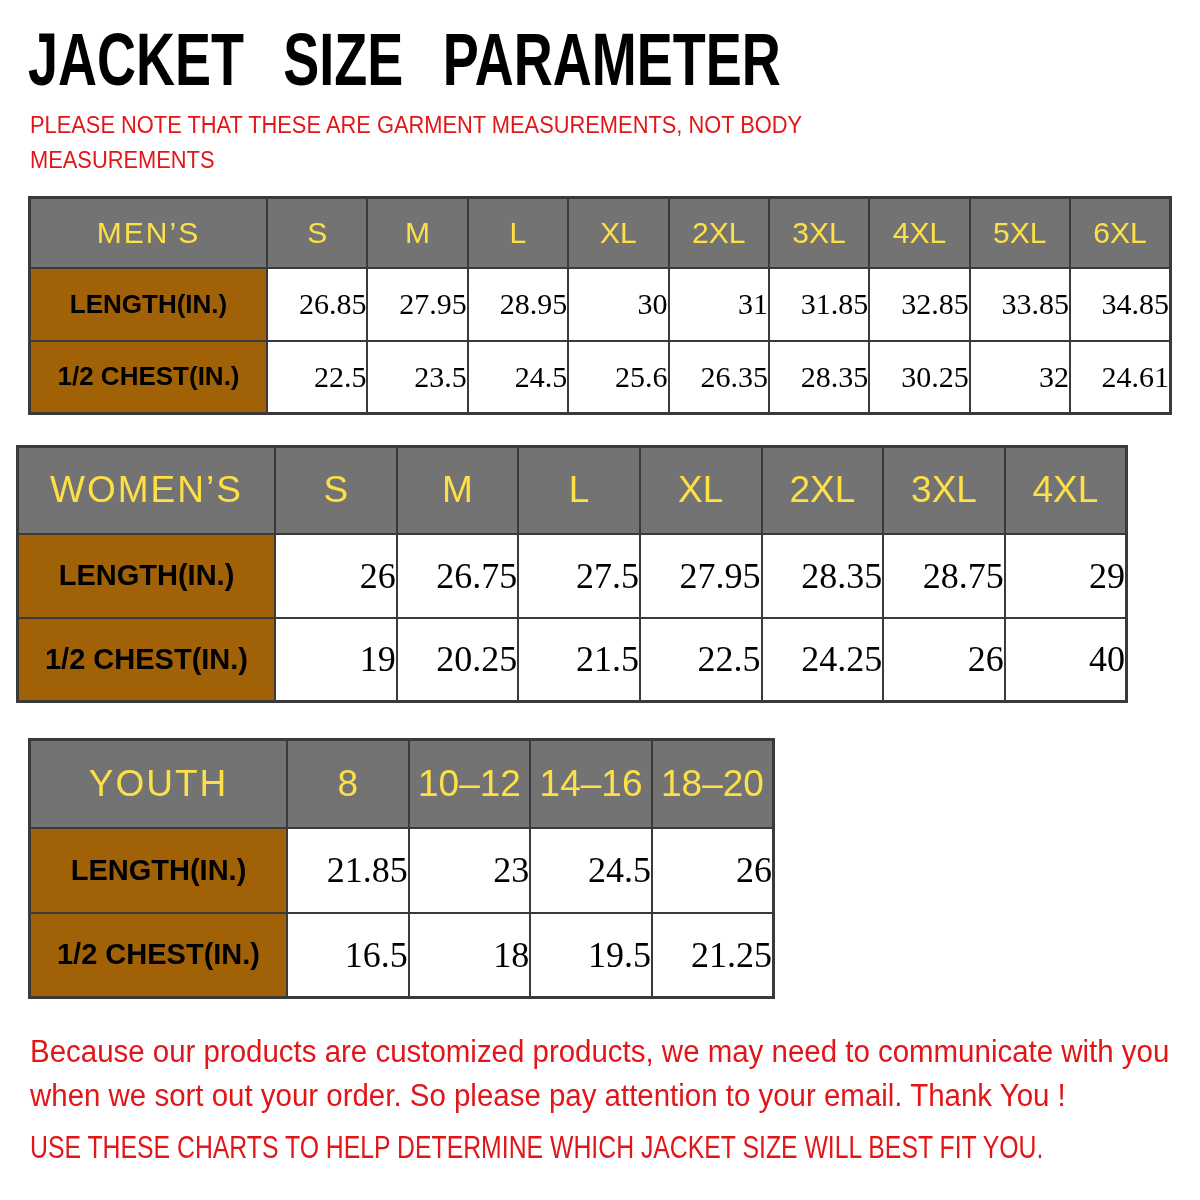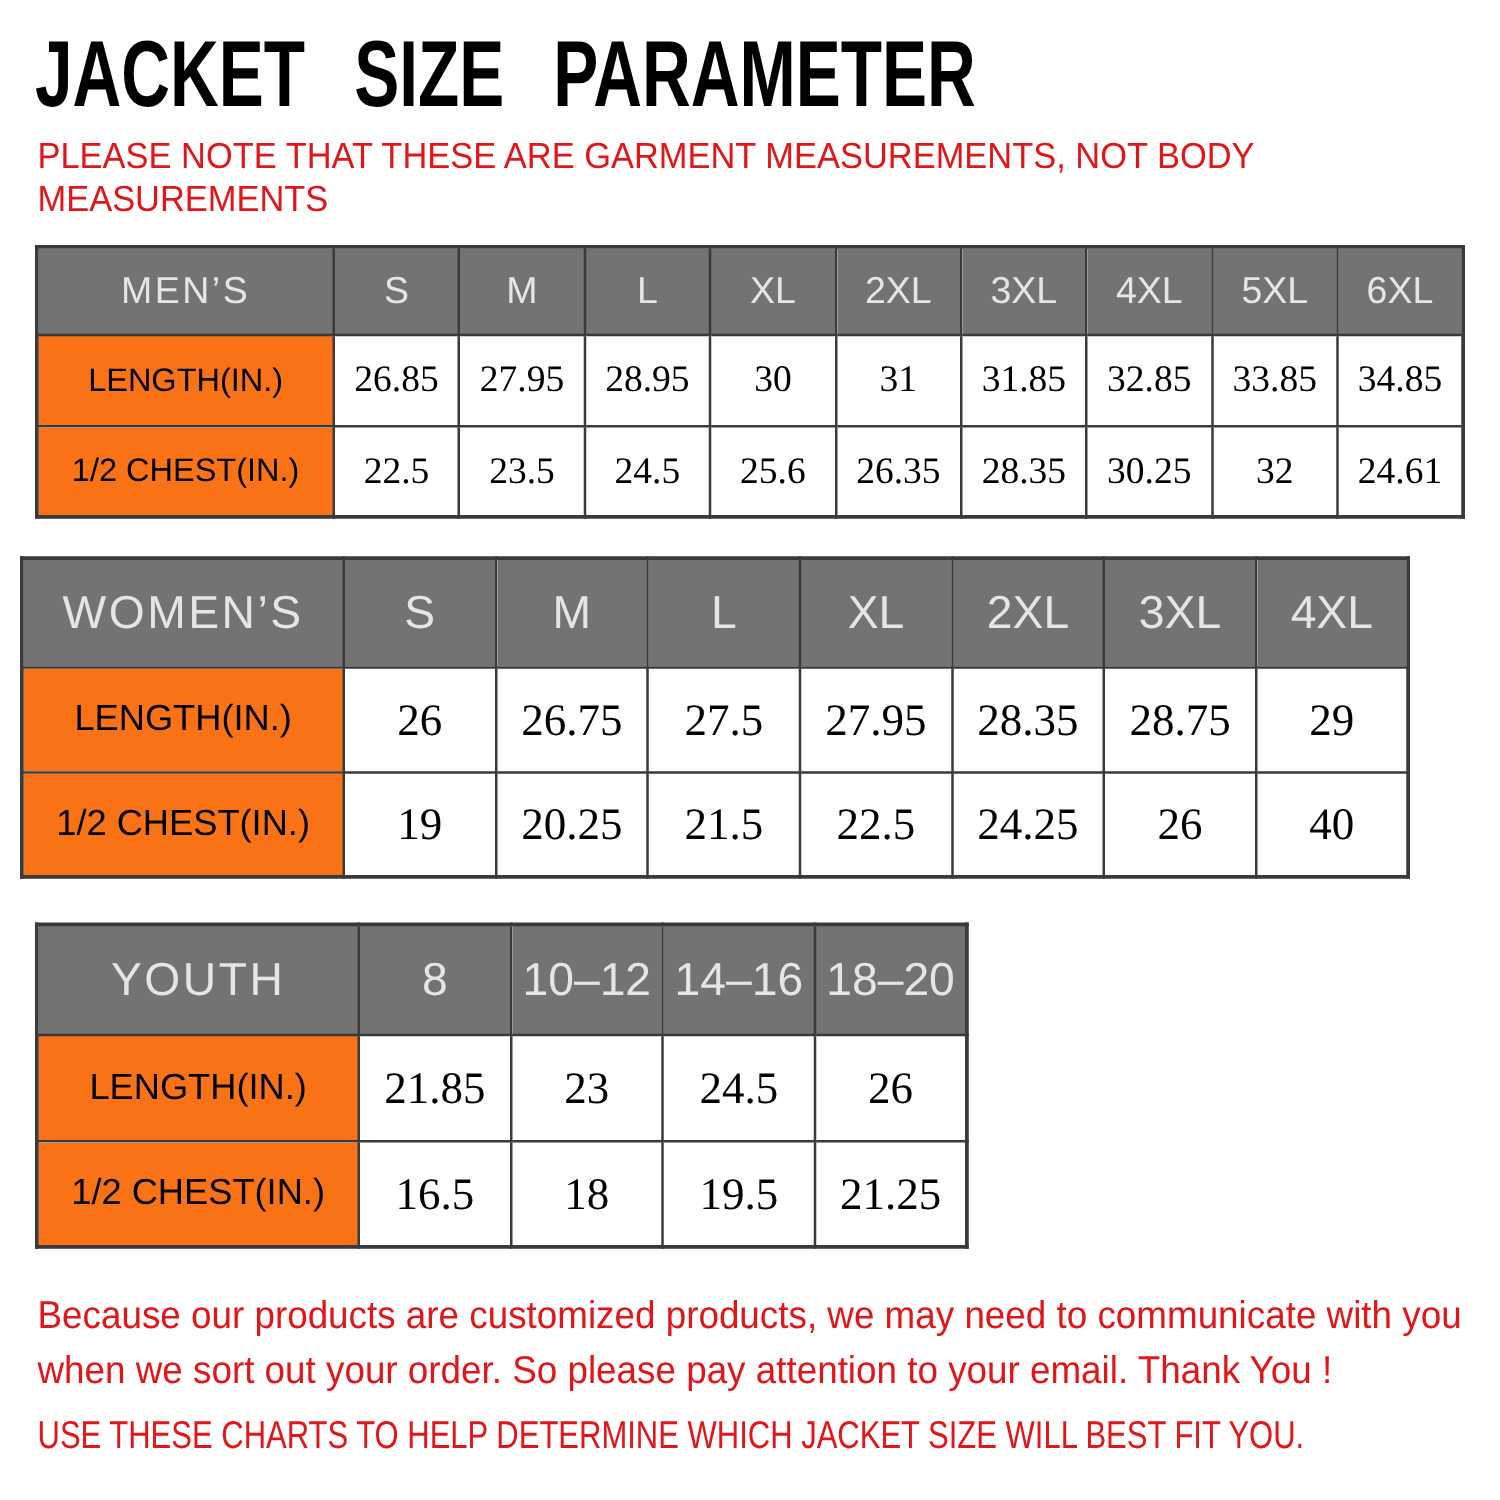--- a/index.html
+++ b/index.html
@@ -28,21 +28,21 @@
     white-space: nowrap;
     transform: scaleX(0.72);
     transform-origin: left top;
     color: #000000;
   }
 
   
   .note {
     position: absolute;
     left: 30px; top: 108px;
-    font-size: 29px;
+    font-size: 23px;
     line-height: 35px;
     font-weight: 400;
   }
   .note .line, .footer-para .line {
     display: block;
     white-space: nowrap;
     transform: scaleX(0.95);
     transform-origin: left top;
   }
 
@@ -55,36 +55,37 @@
   }
   .size-table th, .size-table td {
     border: 2px solid #3a3a3a;
     padding: 0;
     text-align: center;
     vertical-align: middle;
     overflow: hidden;
   }
   .size-table { border: 3px solid #3a3a3a; }
   .size-table thead th {
-    color: #e5e5e5;
+    color: #fde047;
     font-weight: 400;
   }
   .size-table thead th.lead {
     font-weight: 400;
     letter-spacing: 2px;
   }
   .size-table td.rowlabel {
-    font-weight: 400;
-    background: #f97316;
+    font-weight: 700;
+    background: #a16207;
     letter-spacing: 0px;
   }
   .size-table td.val {
     font-family: "Liberation Serif", serif;
     font-weight: 400;
     background: #ffffff;
+    text-align: right;
   }
 
   
   .host-mens { left: 28px; top: 196px; }
   .t-mens { width: 1144px; }
   .t-mens thead tr { height: 70px; }
   .t-mens tbody tr { height: 73px; }
   .t-mens .lead { width: 235px; }
   .t-mens thead th { font-size: 30px; }
   .t-mens td.rowlabel { font-size: 26px; }

